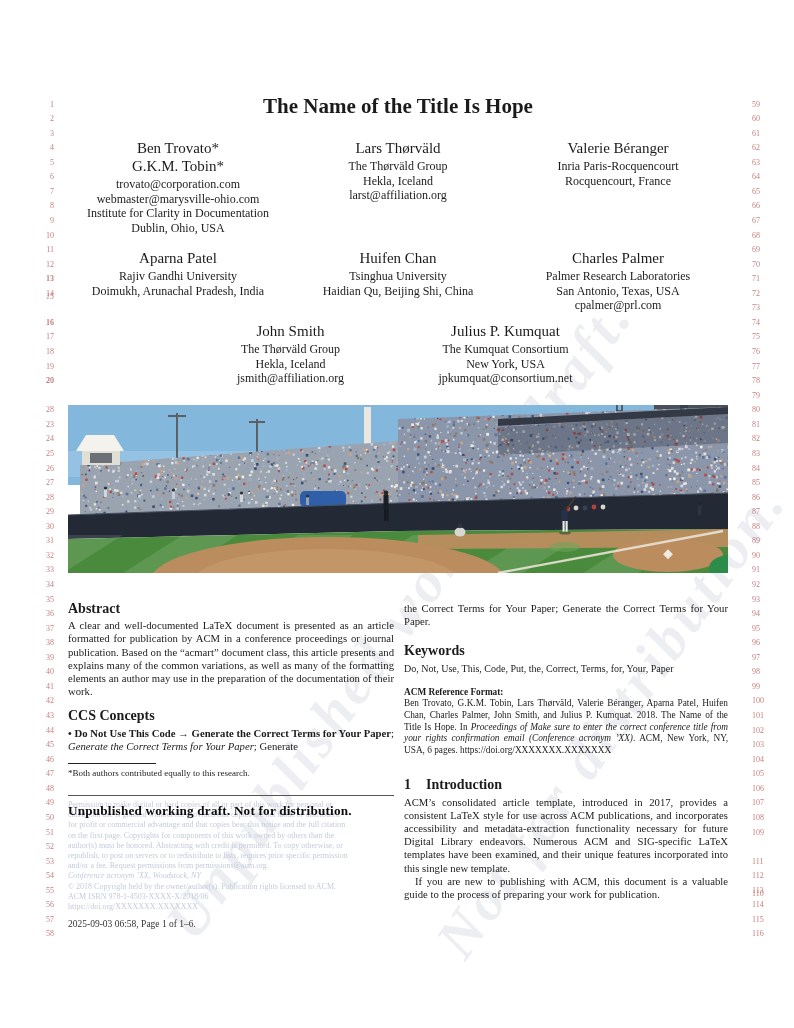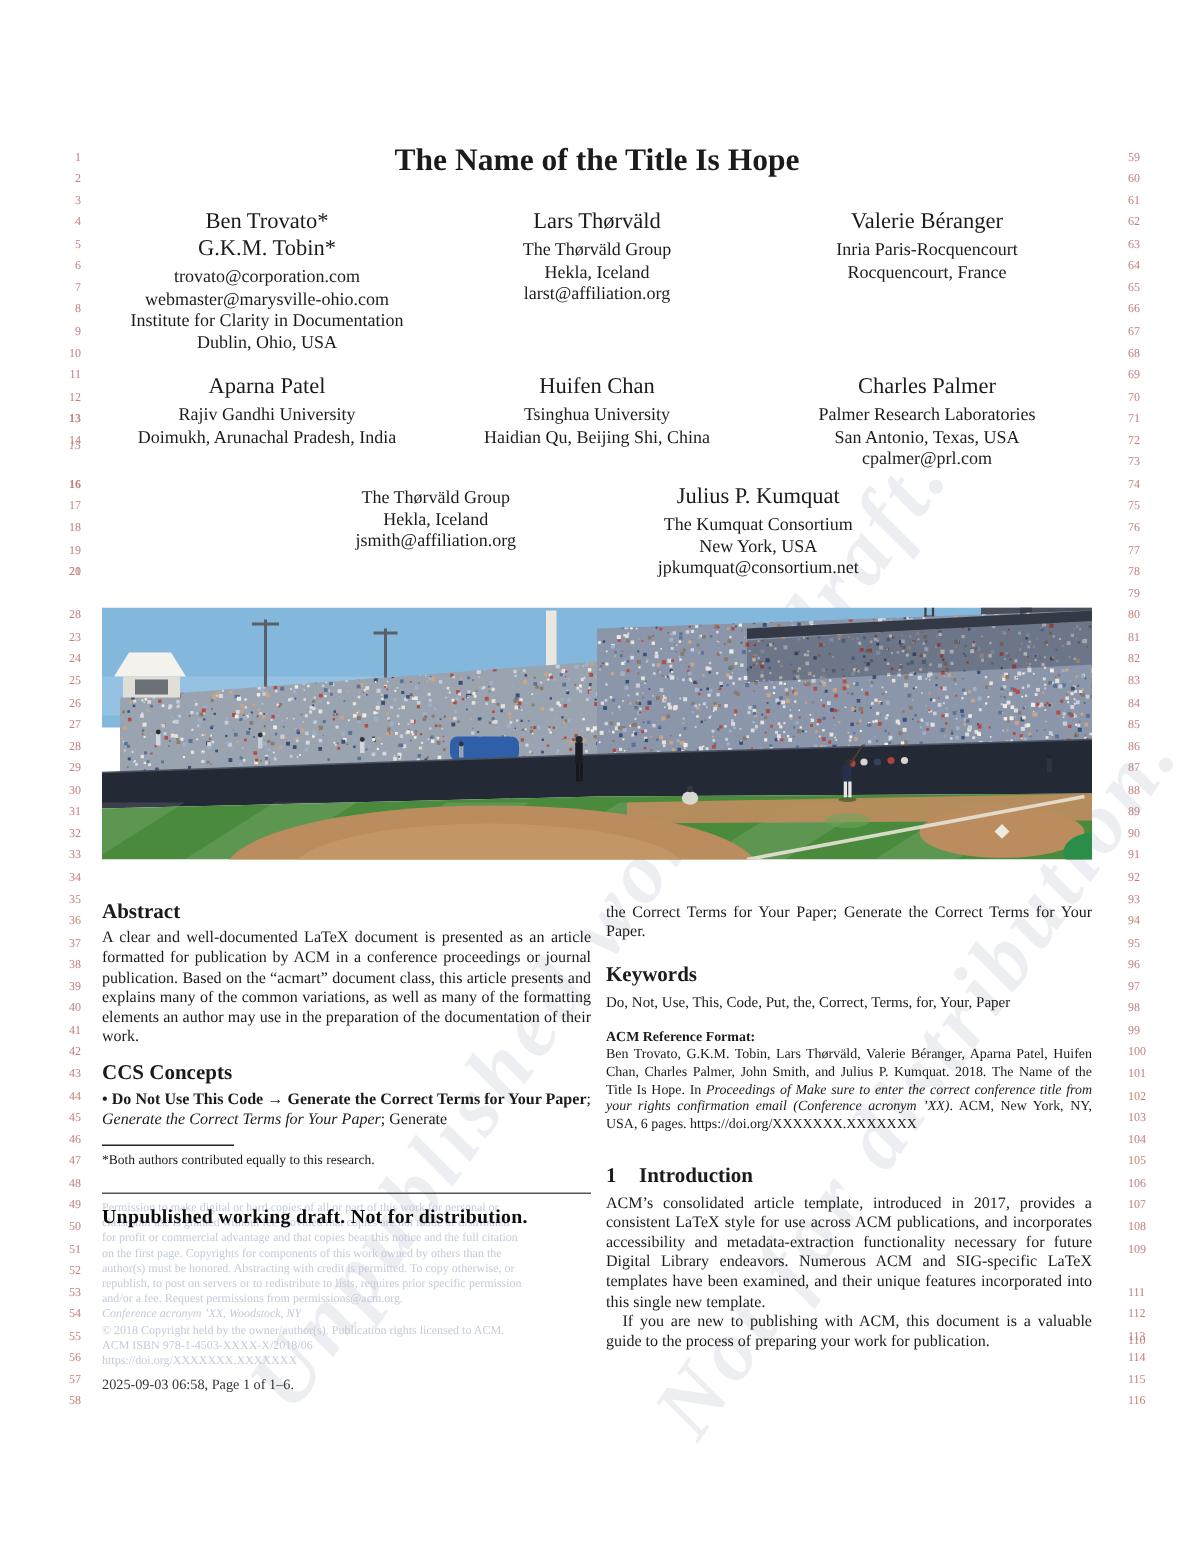--- a/index.html
+++ b/index.html
@@ -248,20 +248,23 @@
       <div class="affil">
           <div>Palmer Research Laboratories</div>
           <div>San Antonio, Texas, USA</div>
           <div>cpalmer@prl.com</div>
         </div>
     </div>
   </div>
 
   <div id="row3" class="authors-row">
     <div class="author">
+      <div class="names">
+          <div>John Smith</div>
+        </div>
       <div class="affil">
           <div>The Thørväld Group</div>
           <div>Hekla, Iceland</div>
           <div>jsmith@affiliation.org</div>
         </div>
     </div>
     <div class="author">
       <div class="names">
           <div>Julius P. Kumquat</div>
         </div>

